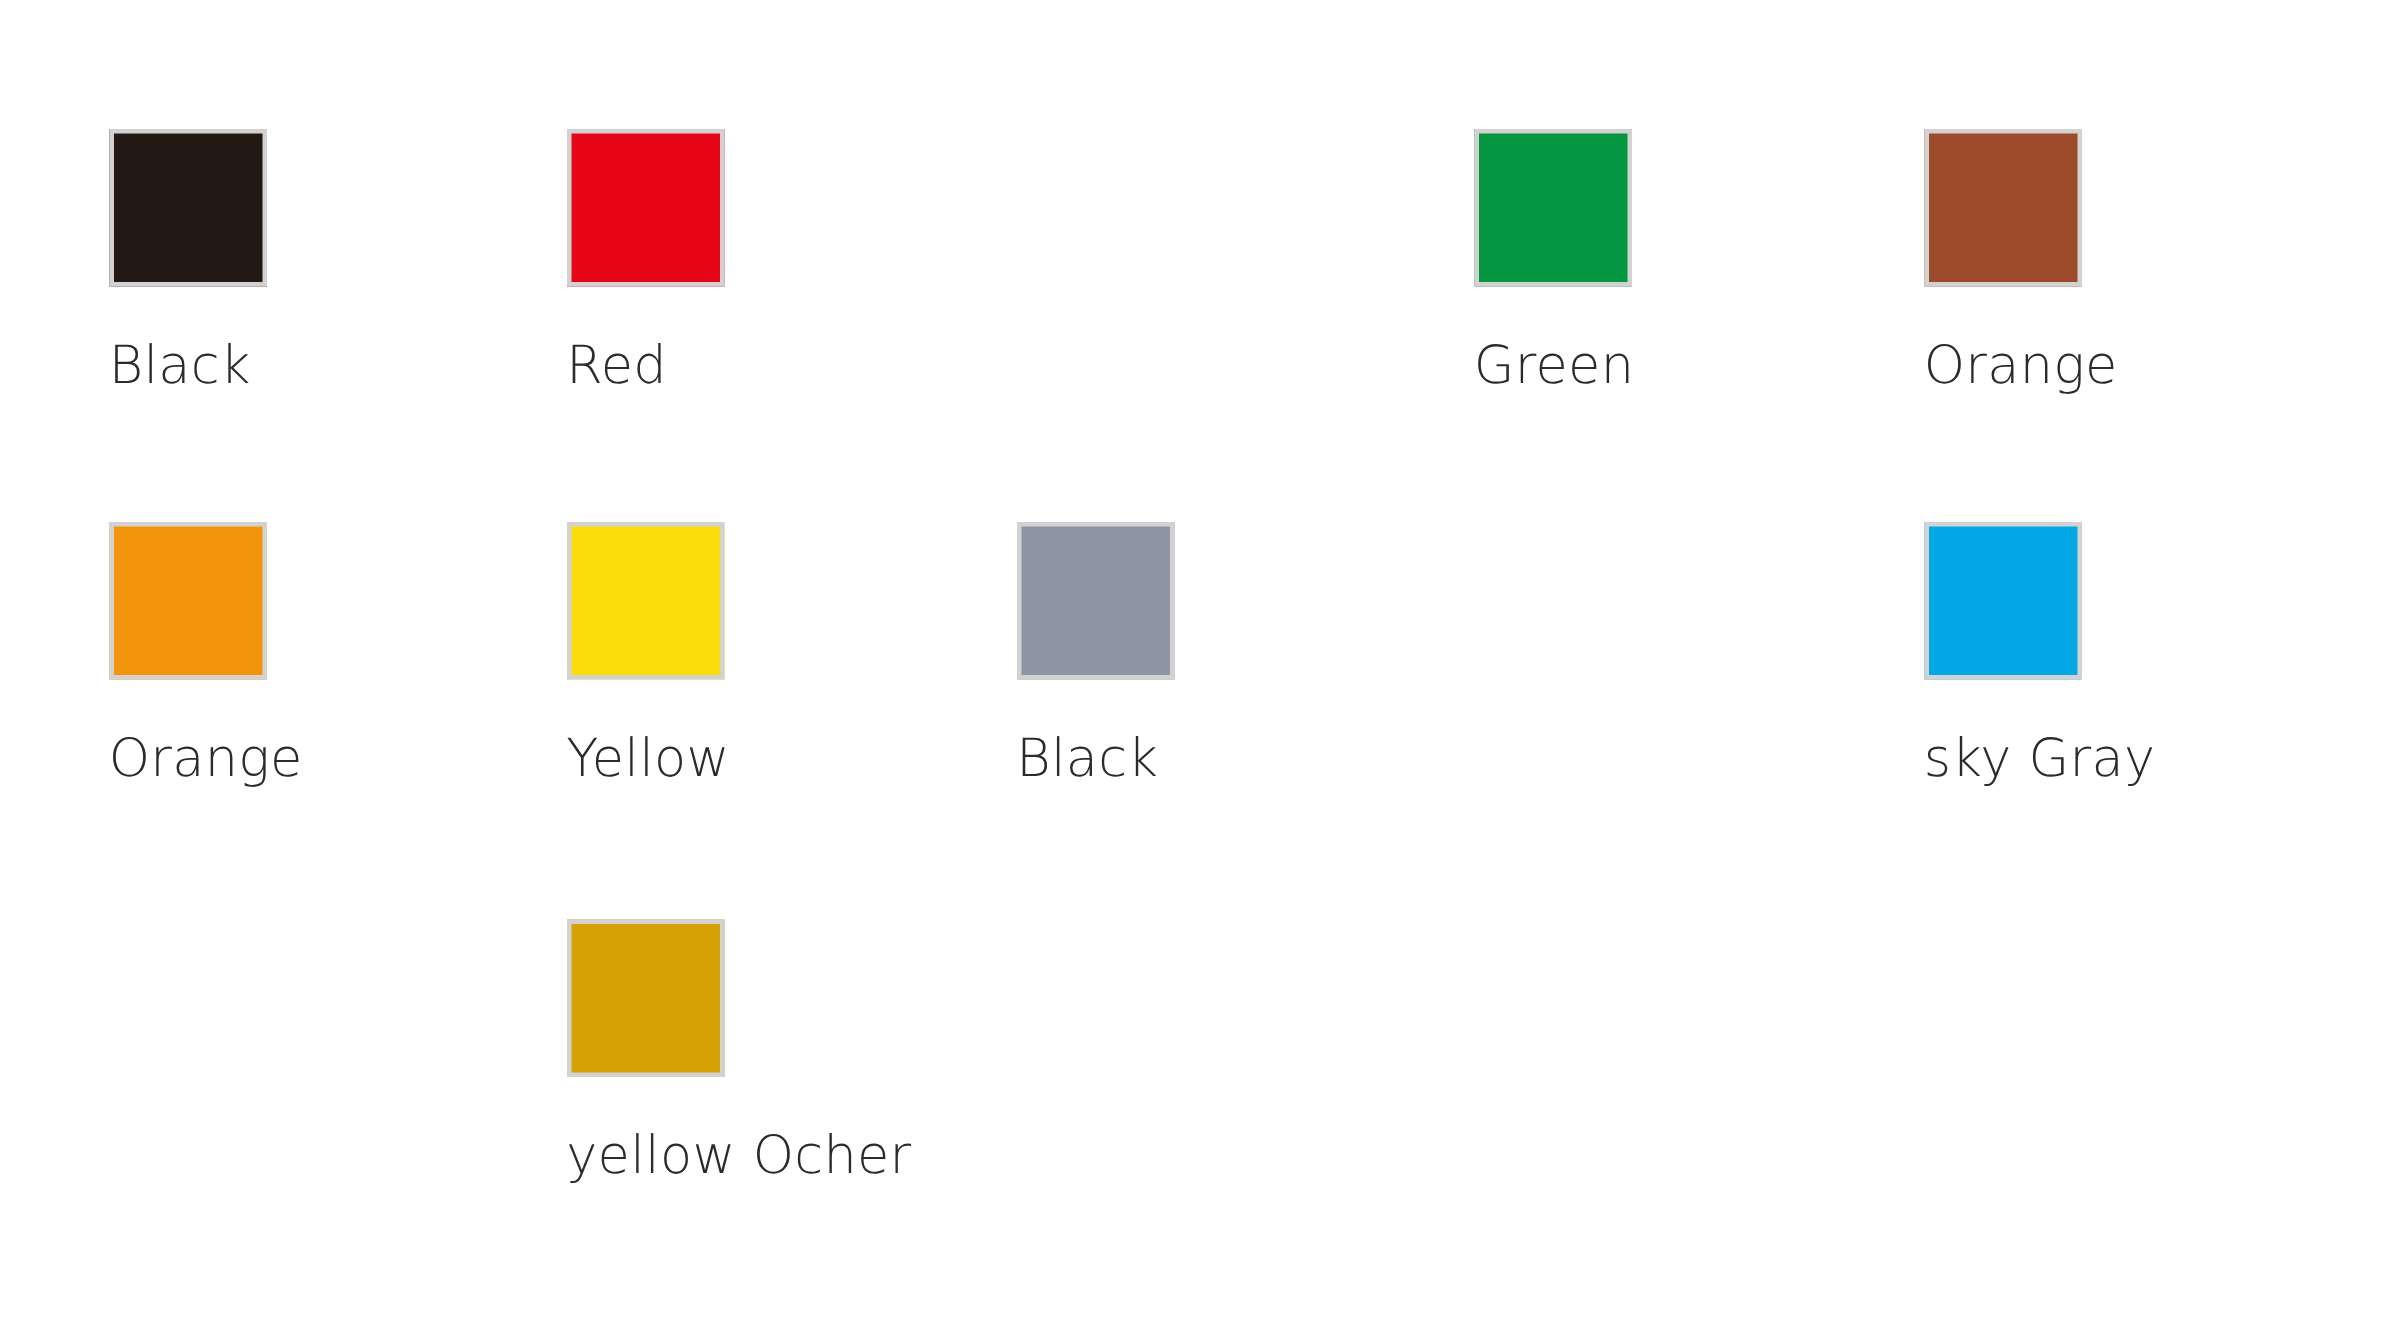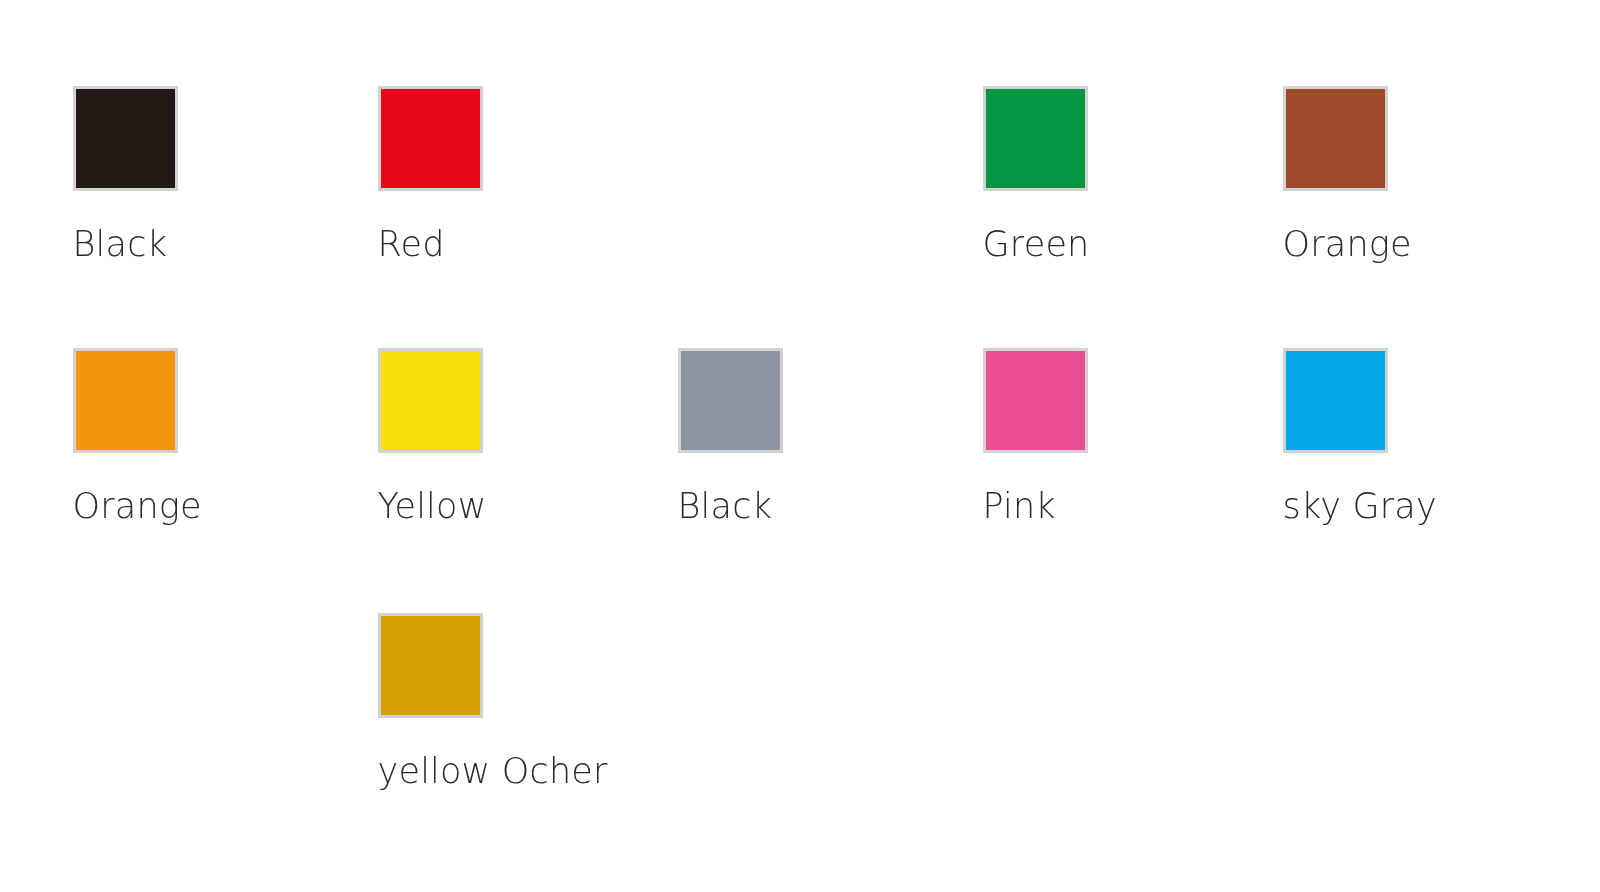--- a/index.html
+++ b/index.html
@@ -75,24 +75,20 @@
       <div class="swatch-label">Orange</div>
     </div>
     <div class="swatch-cell" style="left: 377.5px; top: 348px;">
       <div class="swatch-chip" style="background-color: rgb(250, 222, 12); border-color: rgb(210, 210, 210);"></div>
       <div class="swatch-label">Yellow</div>
     </div>
     <div class="swatch-cell" style="left: 677.5px; top: 348px;">
       <div class="swatch-chip" style="background-color: rgb(141, 149, 163); border-color: rgb(210, 210, 210);"></div>
       <div class="swatch-label">Black</div>
     </div>
-    <div class="swatch-cell" style="left: 982.5px; top: 348px;">
-      <div class="swatch-chip" style="background-color: rgb(234, 79, 147); border-color: rgb(210, 210, 210);"></div>
-      <div class="swatch-label">Pink</div>
-    </div>
     <div class="swatch-cell" style="left: 1282.5px; top: 348px;">
       <div class="swatch-chip" style="background-color: rgb(4, 167, 229); border-color: rgb(210, 210, 210);"></div>
       <div class="swatch-label">sky Gray</div>
     </div>
     <div class="swatch-cell" style="left: 377.5px; top: 613px;">
       <div class="swatch-chip" style="background-color: rgb(214, 161, 5); border-color: rgb(210, 210, 210);"></div>
       <div class="swatch-label">yellow Ocher</div>
     </div>
   </div>
 

